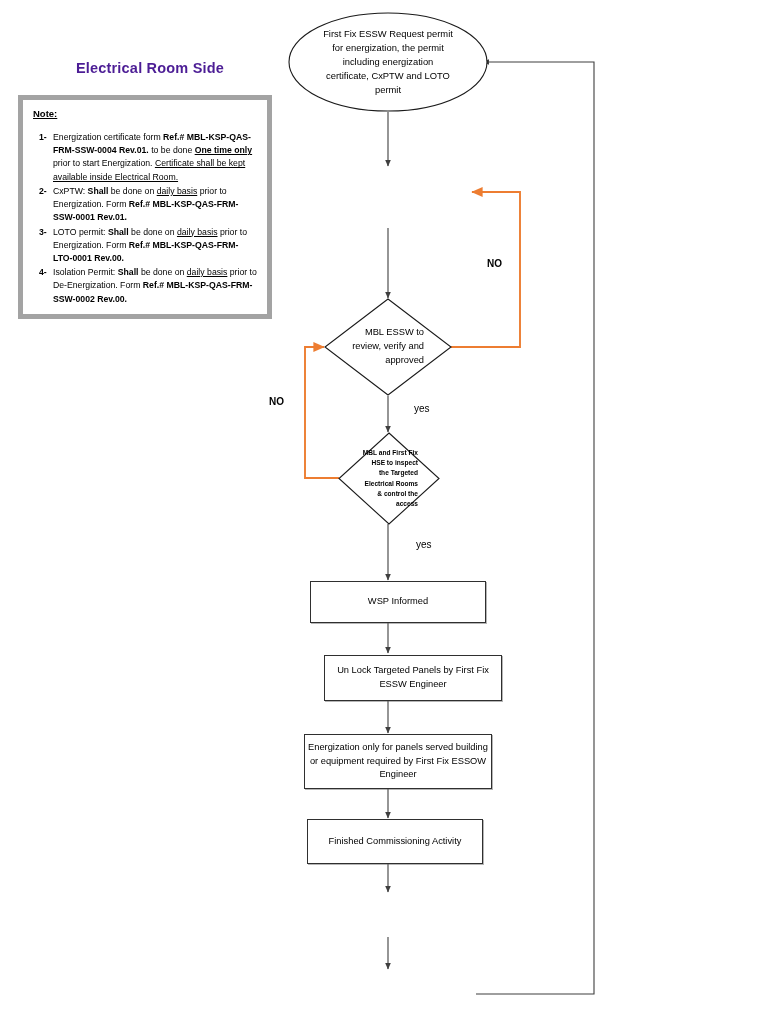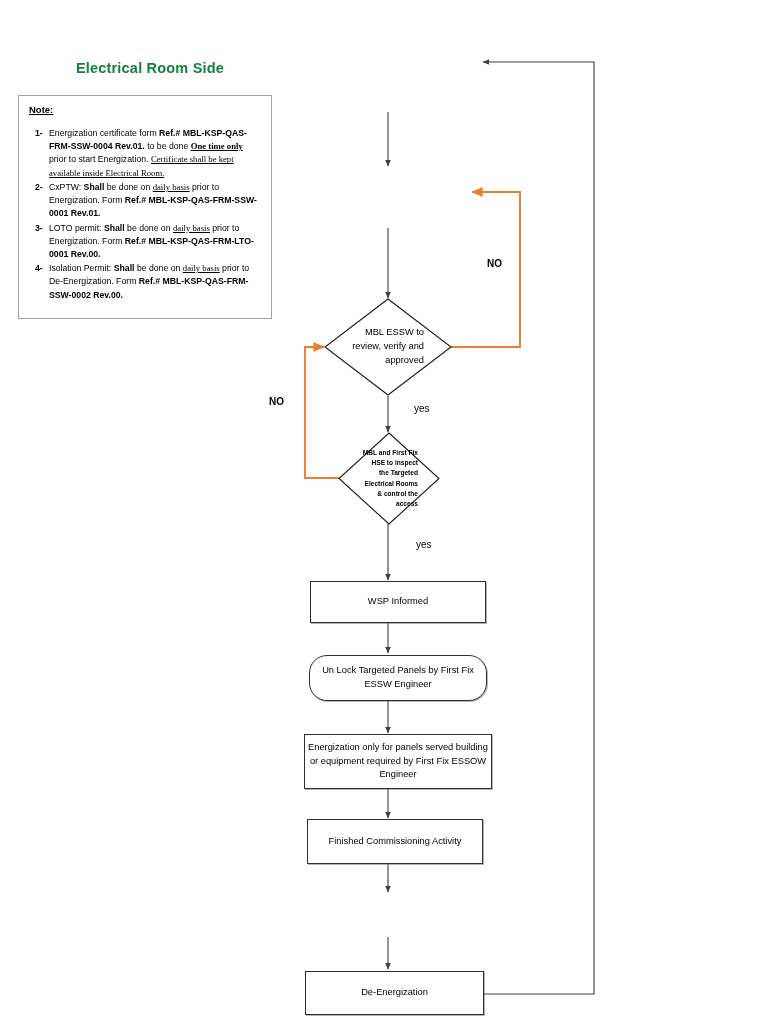--- a/index.html
+++ b/index.html
@@ -23,31 +23,31 @@
   
   #side-title {
     position: absolute;
     left: 30px;
     top: 60px;
     width: 240px;
     text-align: center;
     font-size: 14.5px;
     font-weight: bold;
     letter-spacing: 0.2px;
-    color: #15803d;
+    color: #4c1d95;
   }
 
   
   #note-box {
     position: absolute;
     left: 18px;
     top: 95px;
     width: 254px;
     height: 224px;
-    border: 1px solid #a3a3a3;
+    border: 5px solid #a3a3a3;
     background: #fff;
     box-sizing: border-box;
     padding: 8px 10px 4px 10px;
   }
   #note-heading {
     font-size: 9.5px;
     font-weight: bold;
     text-decoration: underline;
     margin-bottom: 12px;
   }
@@ -59,21 +59,21 @@
   }
   .note-num {
     width: 20px;
     flex: 0 0 20px;
     font-weight: bold;
     padding-left: 6px;
     box-sizing: border-box;
   }
   .note-text { flex: 1 1 auto; }
   .note-text b { font-weight: bold; }
-  .note-text u { text-decoration: underline; font-family: Liberation Serif, serif; }
+  .note-text u { text-decoration: underline; }
 
   
   .node {
     position: absolute;
     box-sizing: border-box;
     display: flex;
     align-items: center;
     justify-content: center;
     text-align: center;
     font-size: 9.3px;
@@ -213,50 +213,53 @@
     <line x1="388" y1="937" x2="388" y2="969" stroke="#3f3f3f" stroke-width="1.1" marker-end="url(#ah-dark)"></line>
 
     <path d="M476,994 L594,994 L594,62 L483,62" fill="none" stroke="#3f3f3f" stroke-width="1.1" marker-end="url(#ah-dark)"></path>
   </svg>
 
   <div class="edge-label" style="left:487px; top:258px;">NO</div>
   <div class="edge-label" style="left:269px; top:396px;">NO</div>
   <div class="edge-label yes" style="left:414px; top:403px;">yes</div>
   <div class="edge-label yes" style="left:416px; top:539px;">yes</div>
 
+  <div class="ellipse-wrap" style="left:288px; top:12px; width:200px; height:100px;">
+    <svg width="200" height="100" viewBox="0 0 200 100" xmlns="http://www.w3.org/2000/svg">
+      <ellipse cx="100" cy="50" rx="99" ry="49" fill="#ffffff" stroke="#1a1a1a" stroke-width="1.1"></ellipse>
+    </svg>
+    <div class="ellipse-label">First Fix ESSW Request permit for energization, the permit including energization certificate, CxPTW and LOTO permit</div>
+  </div>
 
 
   <div class="diamond-wrap" style="left:324px; top:298px; width:128px; height:98px;">
     <svg width="128" height="98" viewBox="0 0 128 98" xmlns="http://www.w3.org/2000/svg">
       <polygon points="64,1 127,49 64,97 1,49" fill="#ffffff" stroke="#1a1a1a" stroke-width="1.1"></polygon>
     </svg>
     <div class="diamond-label big">MBL ESSW to review, verify and approved</div>
   </div>
 
   <div class="diamond-wrap" style="left:338px; top:432px; width:102px; height:93px;">
     <svg width="102" height="93" viewBox="0 0 102 93" xmlns="http://www.w3.org/2000/svg">
       <polygon points="51,1 101,46.5 51,92 1,46.5" fill="#ffffff" stroke="#1a1a1a" stroke-width="1.1"></polygon>
     </svg>
     <div class="diamond-label small">MBL and First Fix HSE to inspect the Targeted Electrical Rooms &amp; control the access</div>
   </div>
 
   <div class="node rect" style="left:302px; top:581px; width:176px; height:42px;">
     <span>WSP Informed</span>
   </div>
 
-  <div class="node rect" style="left:301px; top:655px; width:178px; height:46px;border-radius:18px;">
+  <div class="node rect" style="left:316px; top:655px; width:178px; height:46px;">
     <span>Un Lock Targeted Panels by First Fix ESSW Engineer</span>
   </div>
 
   <div class="node rect" style="left:296px; top:734px; width:188px; height:55px;">
     <span>Energization only for panels served building or equipment required by First Fix ESSOW Engineer</span>
   </div>
 
   <div class="node rect" style="left:299px; top:819px; width:176px; height:45px;">
     <span>Finished Commissioning Activity</span>
   </div>
 
 
-  <div class="node rect" style="left:297px; top:971px; width:179px; height:44px;">
-    <span>De-Energization</span>
-  </div>
 
 </div>
 
 </body></html>

